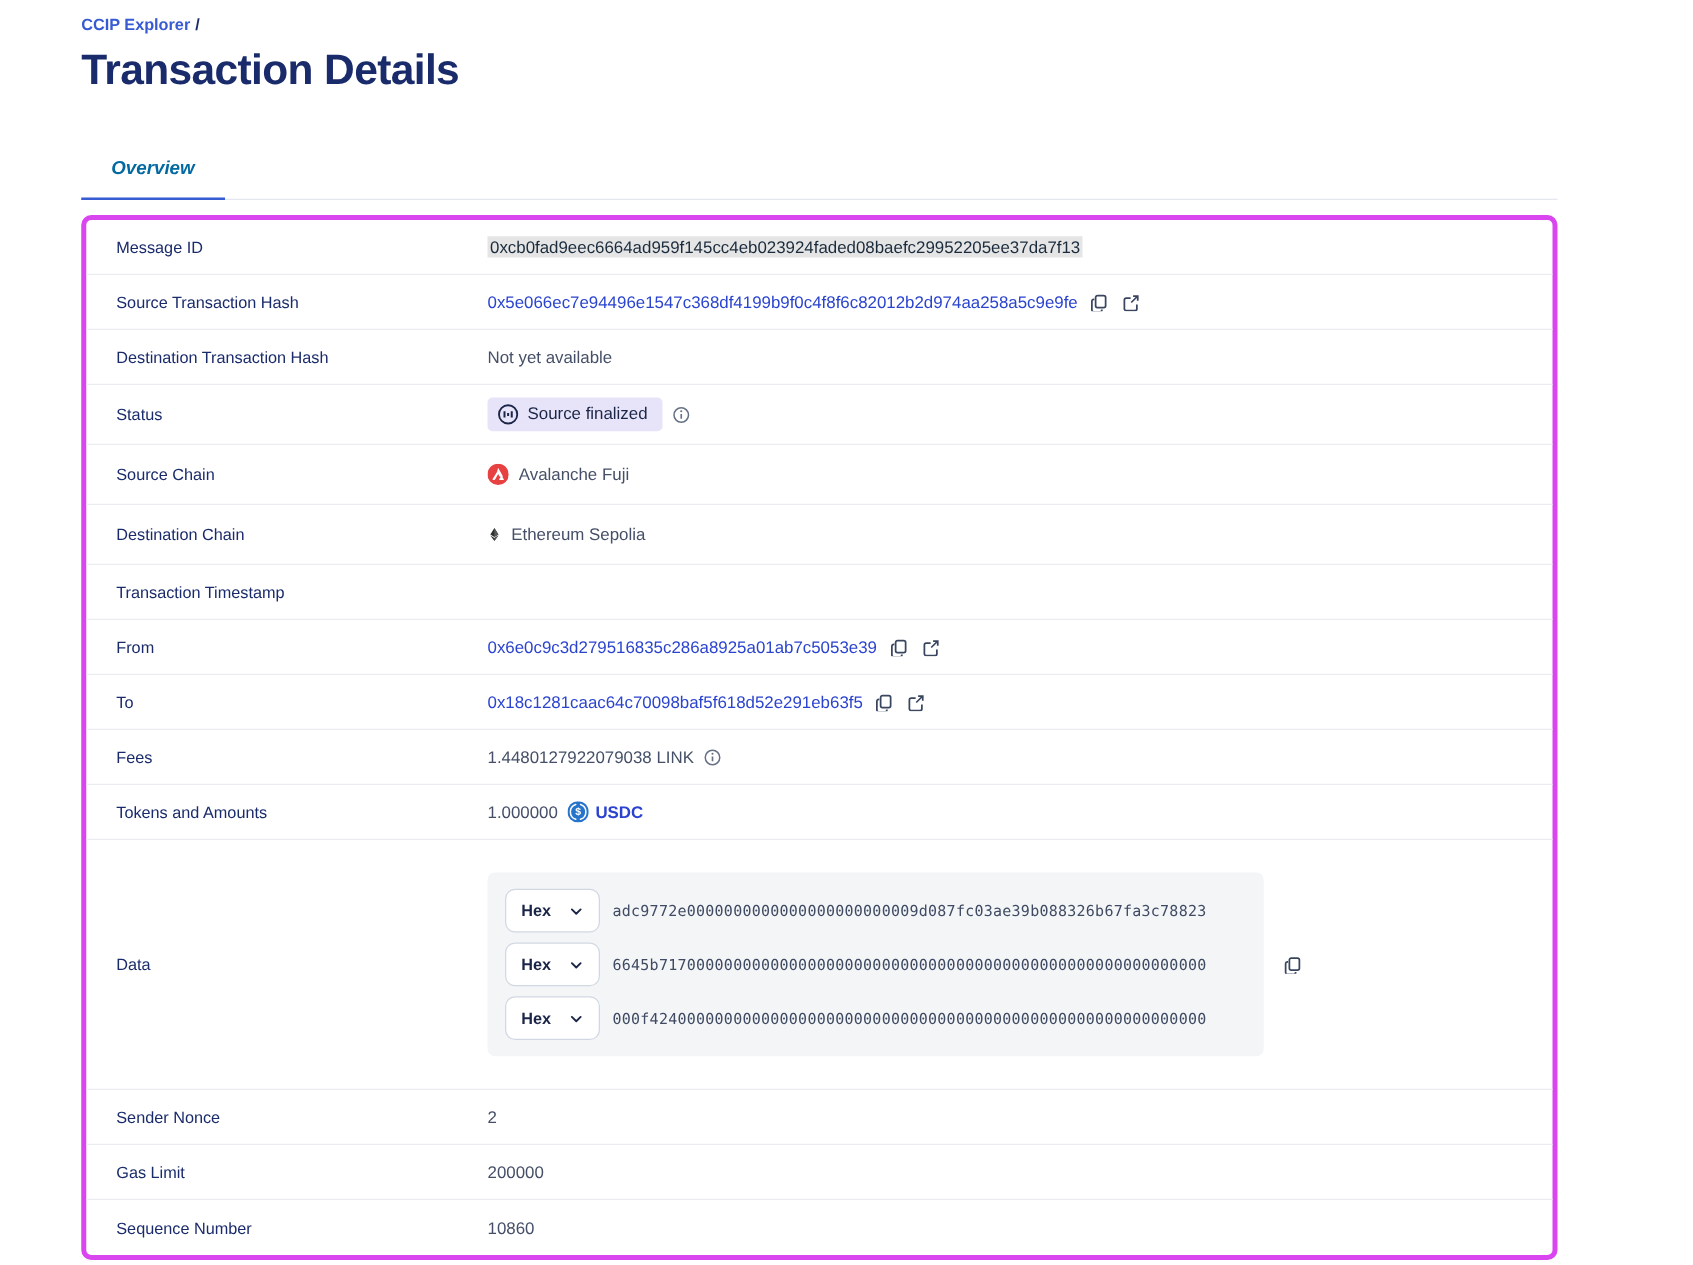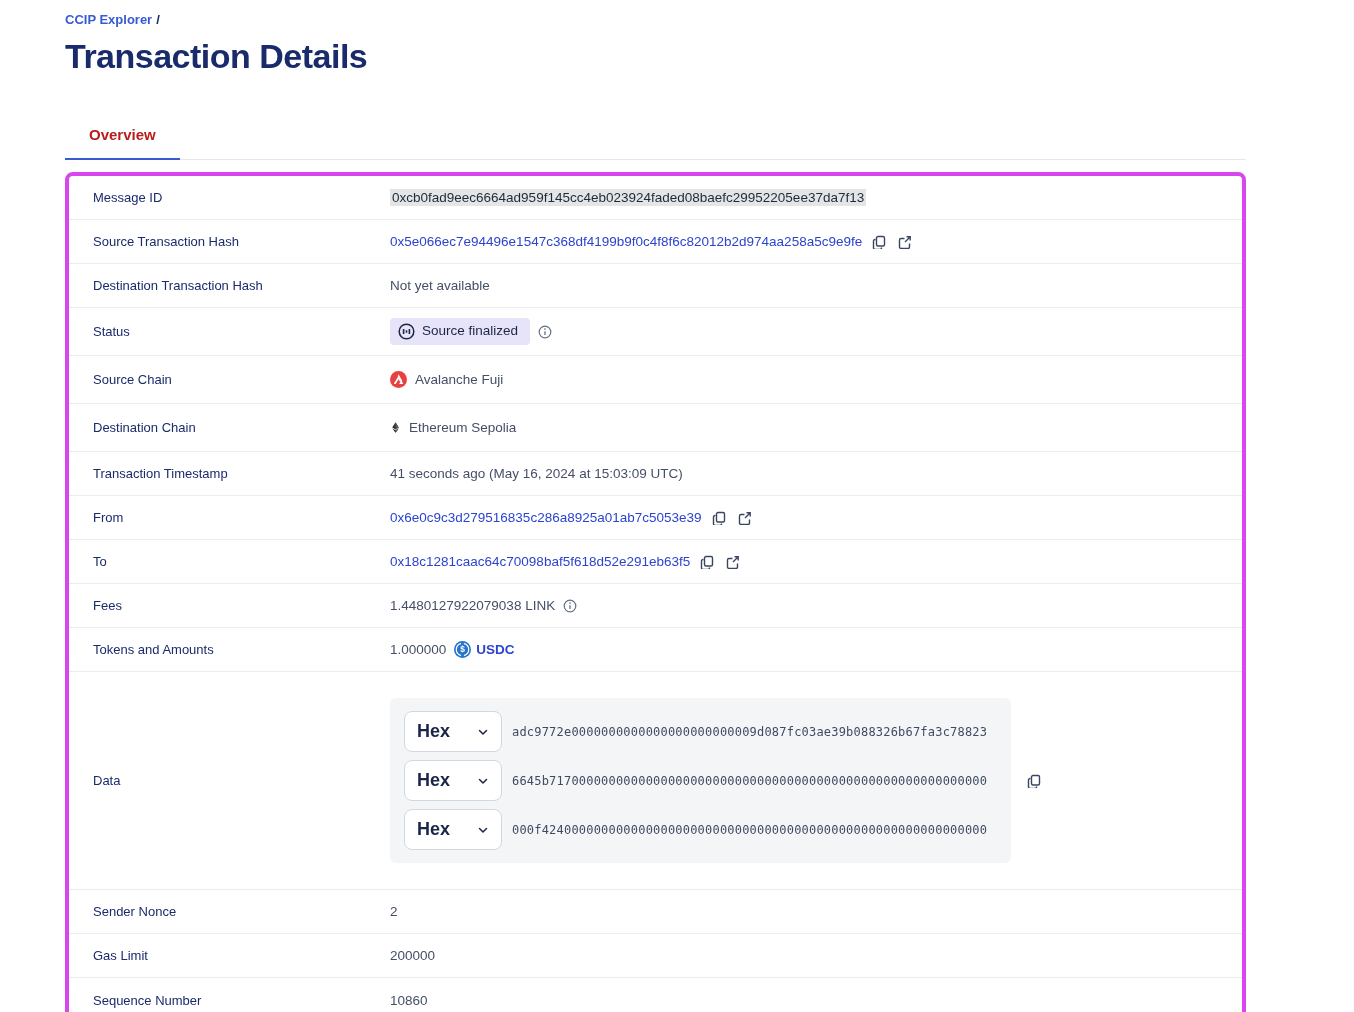--- a/index.html
+++ b/index.html
@@ -14,21 +14,21 @@
 
   
   .breadcrumb { font-size: 13px; font-weight: 700; margin-top: 4px; }
   .breadcrumb a { color: #375bd2; text-decoration: none; cursor: pointer; }
   .breadcrumb .sep { color: #1a2b6b; font-weight: 700; margin-left: 4px; }
   h1.title { font-size: 34px; font-weight: 700; color: #1a2b6b; letter-spacing: -0.5px; margin-top: 10px; }
 
   
   .tabs { margin-top: 40px; position: relative; border-bottom: 1px solid #e4e7ee; width: 1181px; }
   .tab { display: inline-block; padding: 10px 24px 16px 24px; font-size: 15px; font-weight: 700;
-         color: #b91c1c; cursor: pointer; position: relative; }
+         color: #0369a1; cursor: pointer; position: relative; font-style: italic; }
   .tab .underline { position: absolute; left: 0; right: 0; bottom: -1px; height: 2px; background: #375bd2; }
 
   
   .card { margin-top: 12px; width: 1181px; border: 4px solid #d946ef; border-radius: 8px; background: #fff; }
   .row { display: flex; align-items: center; min-height: 44px; border-bottom: 1px solid #eaecf1; }
   .row:last-child { border-bottom: none; }
   .row .label { width: 321px; flex: 0 0 321px; padding: 8px 10px 8px 24px; font-size: 13px; color: #1a2b6b; }
   .row .value { flex: 1; display: flex; align-items: center; gap: 8px; font-size: 13.5px; color: #454f67; padding: 8px 16px 8px 0; }
   .row.tall { min-height: 48px; }
 
@@ -48,23 +48,23 @@
   .amount { color: #454f67; font-size: 13.5px; }
   .token-link { display: inline-flex; align-items: center; gap: 5px; color: #2b44cf; font-weight: 600;
                 font-size: 13.5px; text-decoration: none; cursor: pointer; }
 
   
   .row.data-row { align-items: center; padding: 18px 0; }
   .data-wrap { display: flex; align-items: center; gap: 14px; }
   .data-box { background: #f4f5f7; border-radius: 6px; padding: 13px 14px; width: 621px;
               display: flex; flex-direction: column; gap: 8px; }
   .hex-line { display: flex; align-items: center; gap: 10px; }
-  .hex-select { display: inline-flex; align-items: center; justify-content: space-between; width: 98px;
+  .hex-select { display: inline-flex; align-items: center; justify-content: space-between; width: 76px;
                 background: #fff; border: 1px solid #d2d8e2; border-radius: 8px; padding: 9px 12px;
-                font-family: "Liberation Sans", sans-serif; font-size: 18px; font-weight: 700; color: #1b2547; cursor: pointer; }
+                font-family: "Liberation Sans", sans-serif; font-size: 13px; font-weight: 700; color: #1b2547; cursor: pointer; }
   .hex-text { font-family: "DejaVu Sans Mono", monospace; font-size: 12px; color: #3f4b63; white-space: nowrap; letter-spacing: 0.2px; }
 
   .plain { font-size: 13.5px; color: #454f67; }
 </style>
 </head>
 <body>
 
 <svg width="0" height="0" style="position:absolute" aria-hidden="true">
   <defs>
     <g id="svg-copy">
@@ -171,23 +171,20 @@
           <polygon points="8.5,12.9 3.5,9.9 8.5,16.7 13.5,9.9" fill="#2f3030"></polygon>
           <polygon points="8.5,0.5 8.5,11.6 13.5,8.6" fill="#585a5a"></polygon>
           <polygon points="8.5,12.9 8.5,16.7 13.5,9.9" fill="#585a5a"></polygon>
         </svg>
         <span class="plain">Ethereum Sepolia</span>
       </div>
     </div>
 
     <div class="row">
       <div class="label">Transaction Timestamp</div>
-      <div class="value">
-          <span class="plain">41 seconds ago (May 16, 2024 at 15:03:09 UTC)</span>
-        </div>
     </div>
 
     <div class="row">
       <div class="label">From</div>
       <div class="value">
         <a class="hashlink">0x6e0c9c3d279516835c286a8925a01ab7c5053e39</a>
         <button class="iconbtn">
             <svg class="icon14" viewBox="0 0 14 14">
               <use href="#svg-copy"></use>
             </svg>

